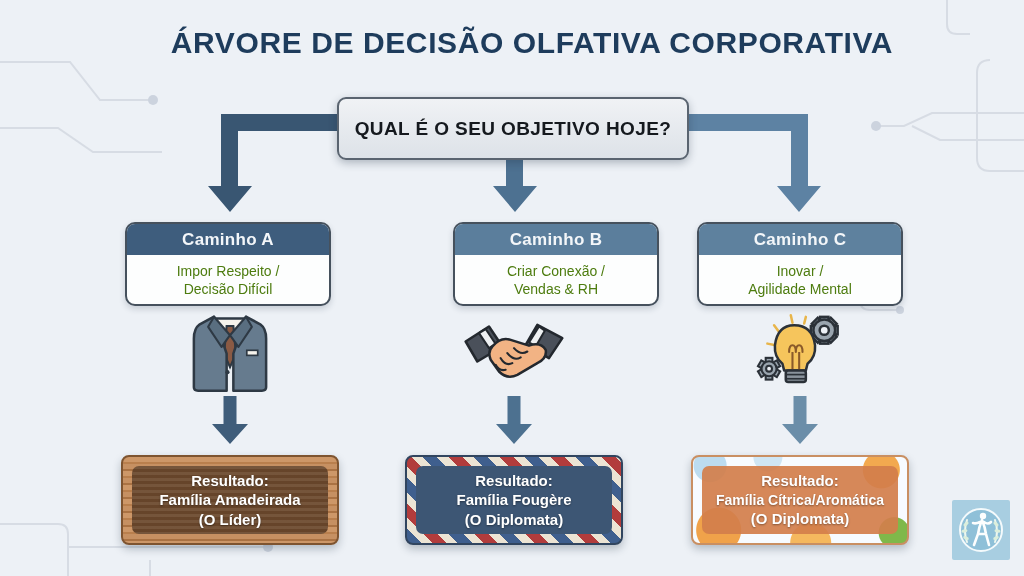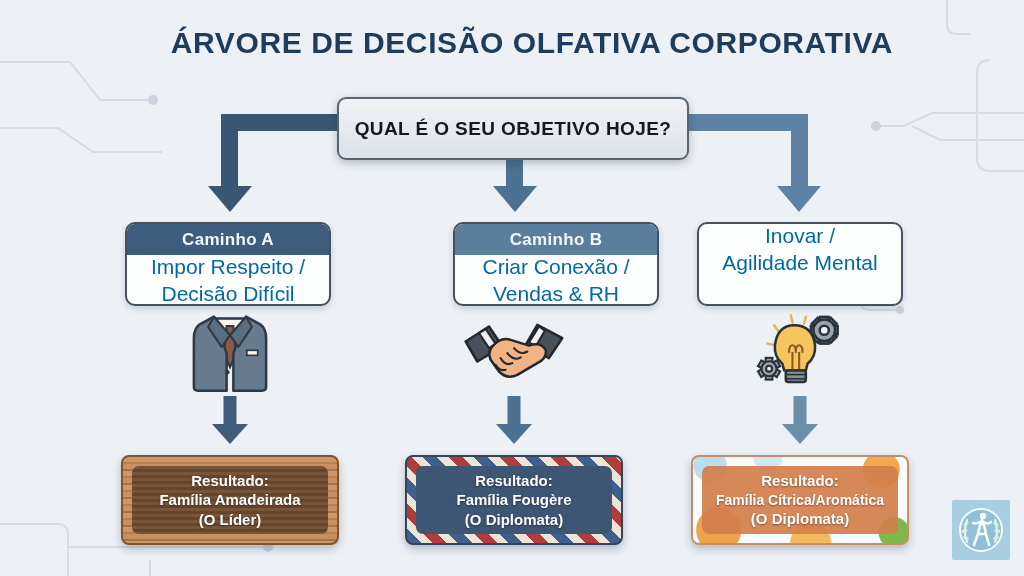--- a/index.html
+++ b/index.html
@@ -34,21 +34,21 @@
   .path-card.col-c { left:697px; }
   .path-card .hdr {
     height:31px; display:flex; align-items:center; justify-content:center;
     color:#f3f6f9; font-size:17px; font-weight:800; letter-spacing:.3px;
   }
   .col-a .hdr { background:#3e5d7d; }
   .col-b .hdr { background:#5b7e9c; }
   .col-c .hdr { background:#5e819e; }
   .path-card .body {
     height:51px; display:flex; flex-direction:column; align-items:center;
-    justify-content:center; font-size:21px; color:#0369a1; line-height:1.25;
+    justify-content:center; font-size:14px; color:#4d7c0f; line-height:1.25;
   }
   .icon-wrap { position:absolute; z-index:3; }
   .result-card {
     position:absolute; top:455px; width:218px; height:90px;
     border-radius:8px; overflow:hidden; z-index:3;
     box-shadow:0 4px 8px rgba(30,45,65,.28);
   }
   .result-card .panel {
     position:absolute; inset:9px; border-radius:7px;
     display:flex; flex-direction:column; align-items:center; justify-content:center;
@@ -125,20 +125,21 @@
     </div>
   </div>
   <div class="path-card col-b">
     <div class="hdr">Caminho B</div>
     <div class="body">
       <span>Criar Conexão /</span>
       <span>Vendas &amp; RH</span>
     </div>
   </div>
   <div class="path-card col-c">
+    <div class="hdr">Caminho C</div>
     <div class="body">
       <span>Inovar /</span>
       <span>Agilidade Mental</span>
     </div>
   </div>
 
   <div class="icon-wrap" style="left:188px; top:310px; width:84px; height:84px;">
     <svg width="84" height="84" viewBox="0 0 100 100">
       <path d="M33,10 L67,10 L67,44 L33,44 Z" fill="#f6f3ec" stroke="#2e3944" stroke-width="3"></path>
       <path d="M46,19 L54,19 L57,52 L50,68 L43,52 Z" fill="#8a5a44" stroke="#2e3944" stroke-width="2.5"></path>

